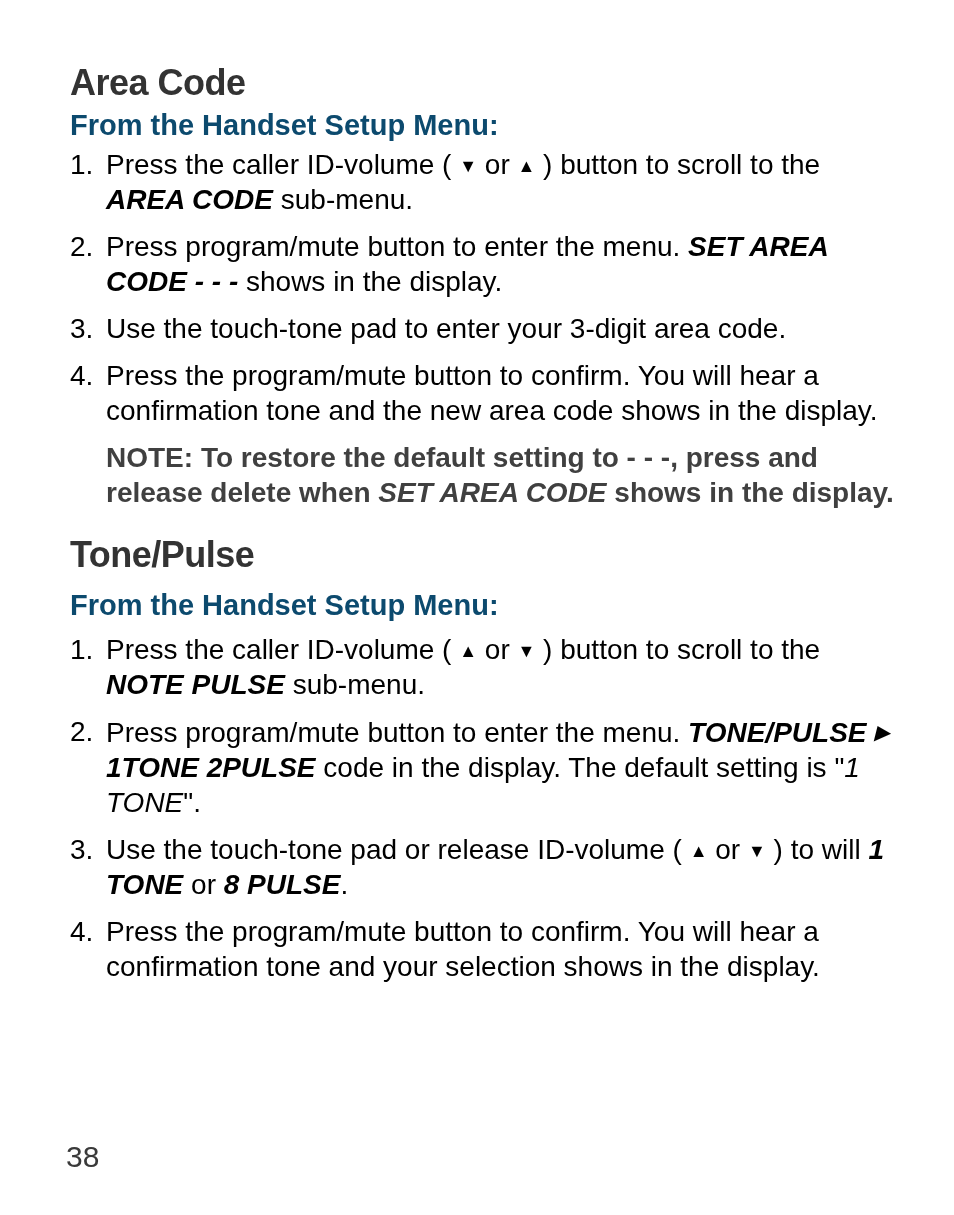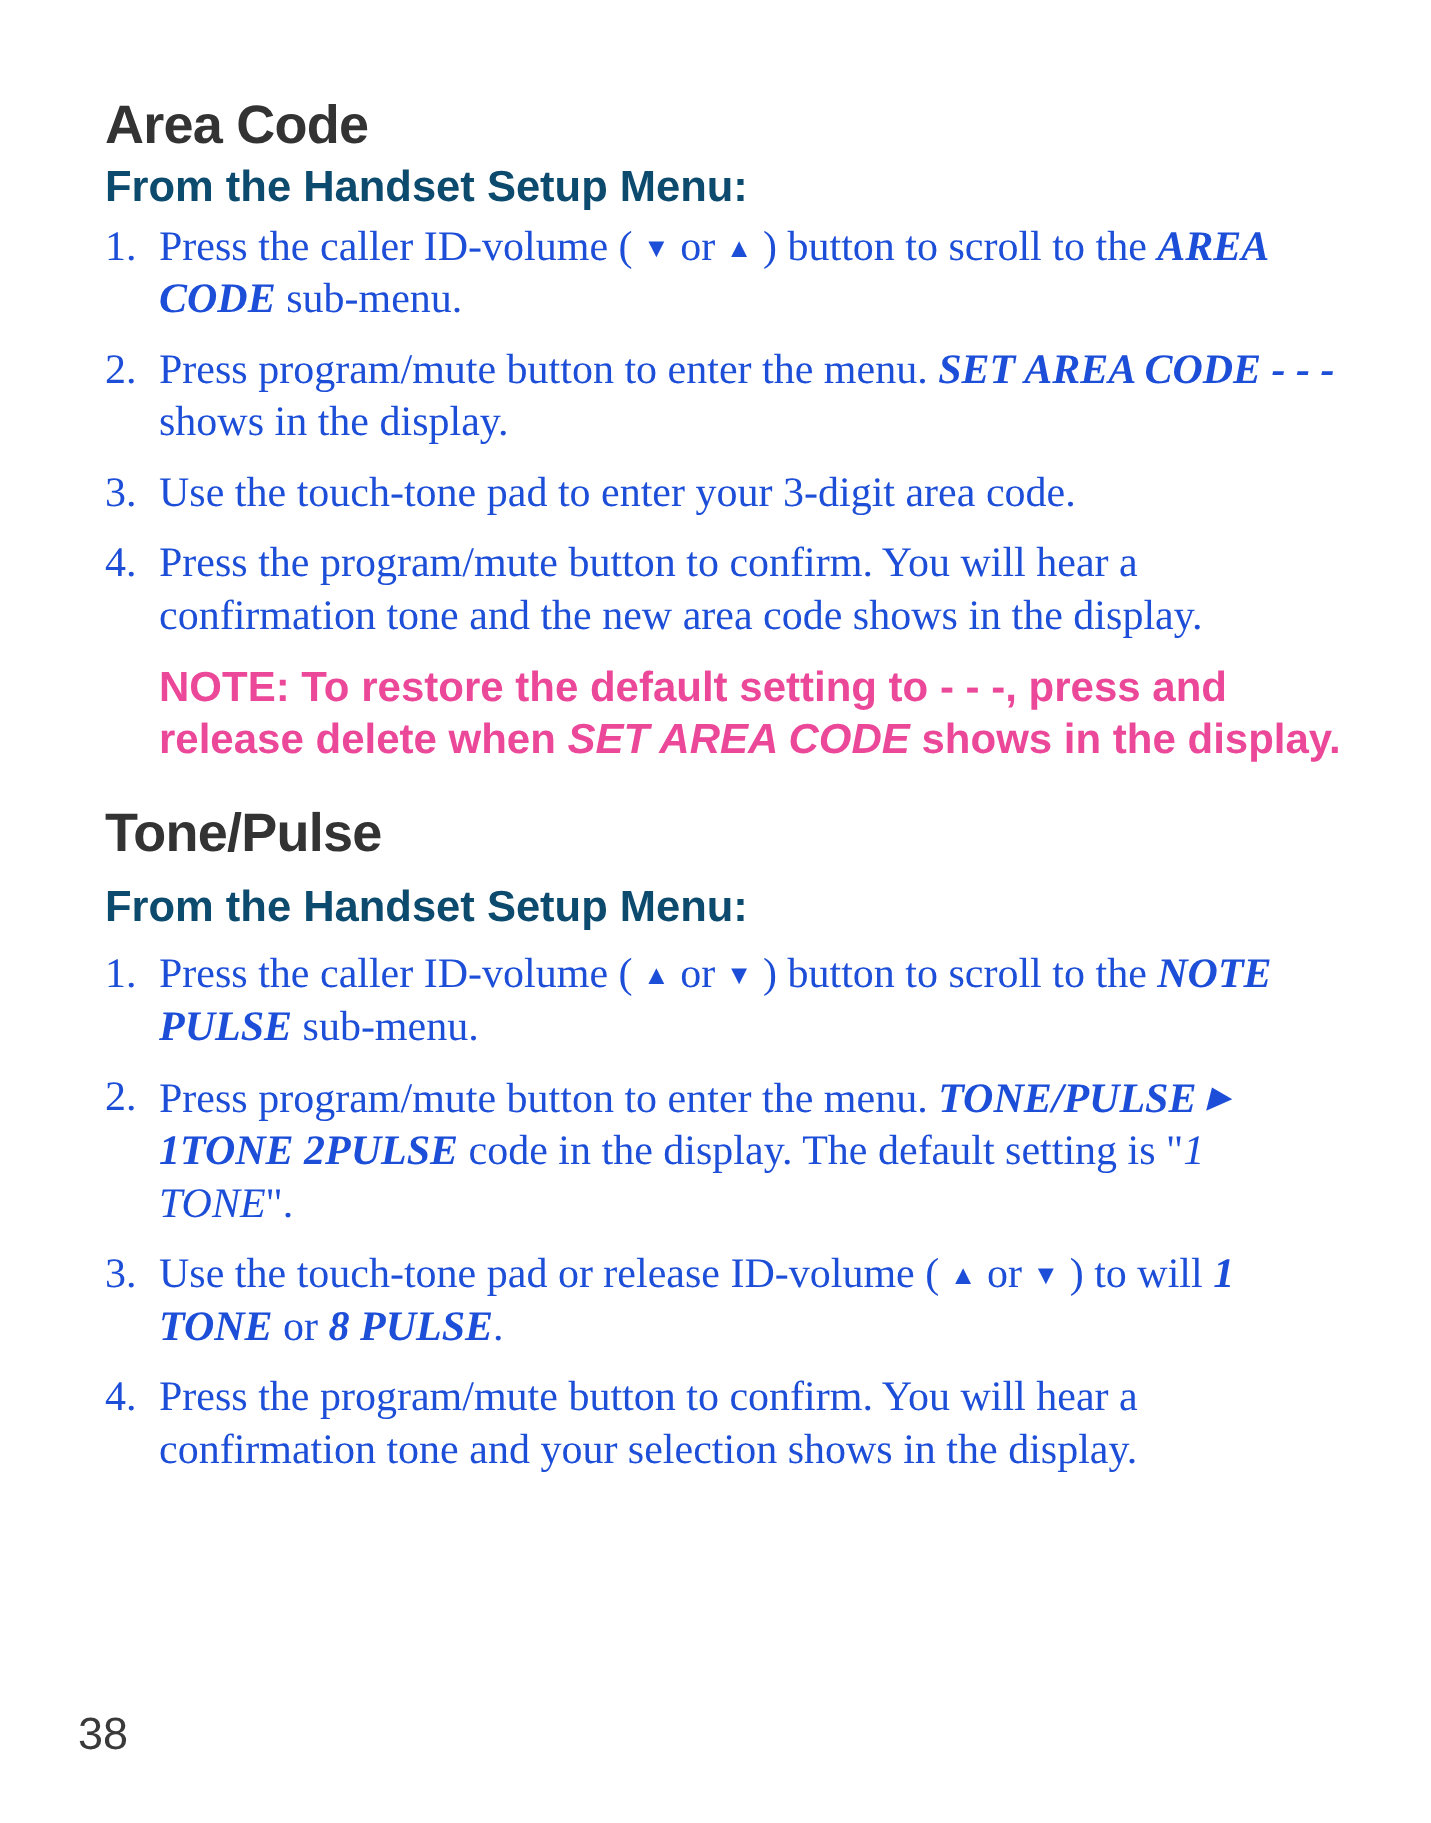--- a/index.html
+++ b/index.html
@@ -28,46 +28,45 @@
     color: #0c4a6e;
     margin-bottom: 4px;
   }
   ol { list-style: none; counter-reset: item; }
   ol > li {
     counter-increment: item;
     position: relative;
     padding-left: 36px;
     margin-bottom: 12px;
     font-size: 28px;
-    color: #1d4ed8;
-    font-family: Liberation Serif, serif;
+    color: #000000;
   }
   ol > li::before {
     content: counter(item) ".";
     position: absolute;
     left: 0;
     top: 0;
   }
   .bold-ital { font-weight: 700; font-style: italic; }
   .note {
     font-weight: 700;
     font-size: 28px;
     padding-left: 36px;
     margin-top: 8px;
     margin-bottom: 6px;
-    color: #ec4899;
+    color: #404040;
   }
   .note .bold-ital { font-style: italic; }
   .arrow { display: inline-block; font-size: 18px; vertical-align: 2px; }
   .right-arrow { display:inline-block; vertical-align: 1px; }
   .italic { font-style: italic; }
   .page-num {
     position: absolute;
     bottom: 40px;
-    left: 52px;
+    left: 66px;
     font-size: 30px;
     color: #3a3a3a;
   }
 </style>
 </head>
 <body>
 
 <h2 class="section-title">Area Code</h2>
 <div class="subhead">From the Handset Setup Menu:</div>
 

